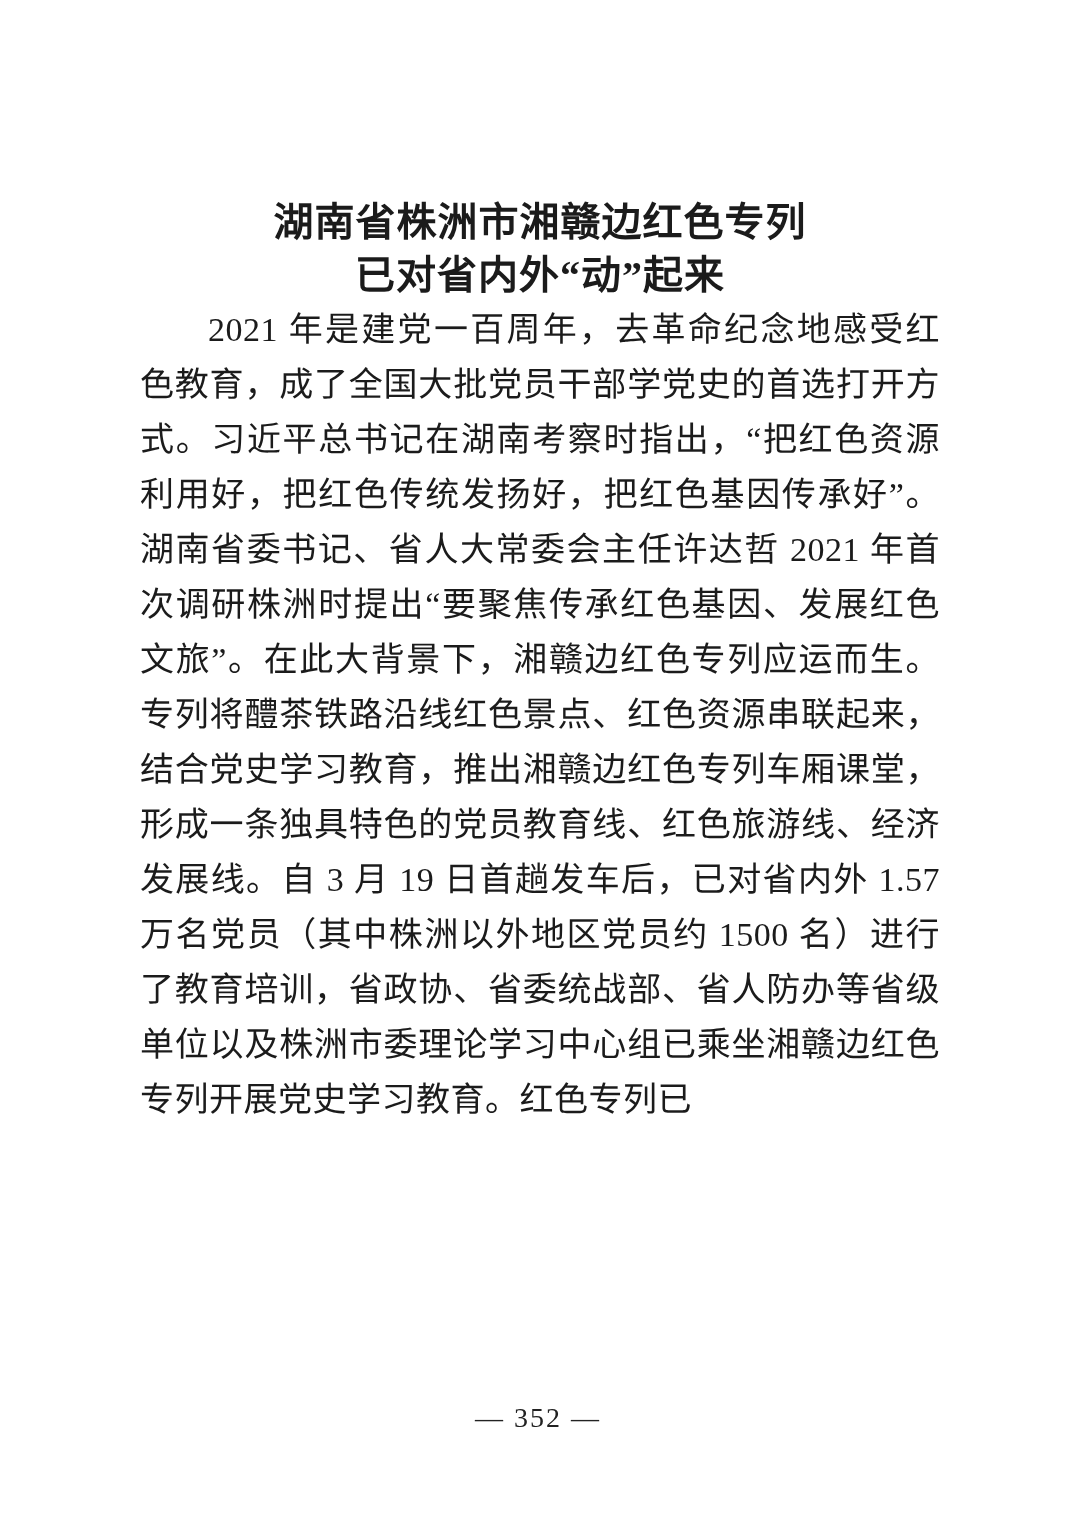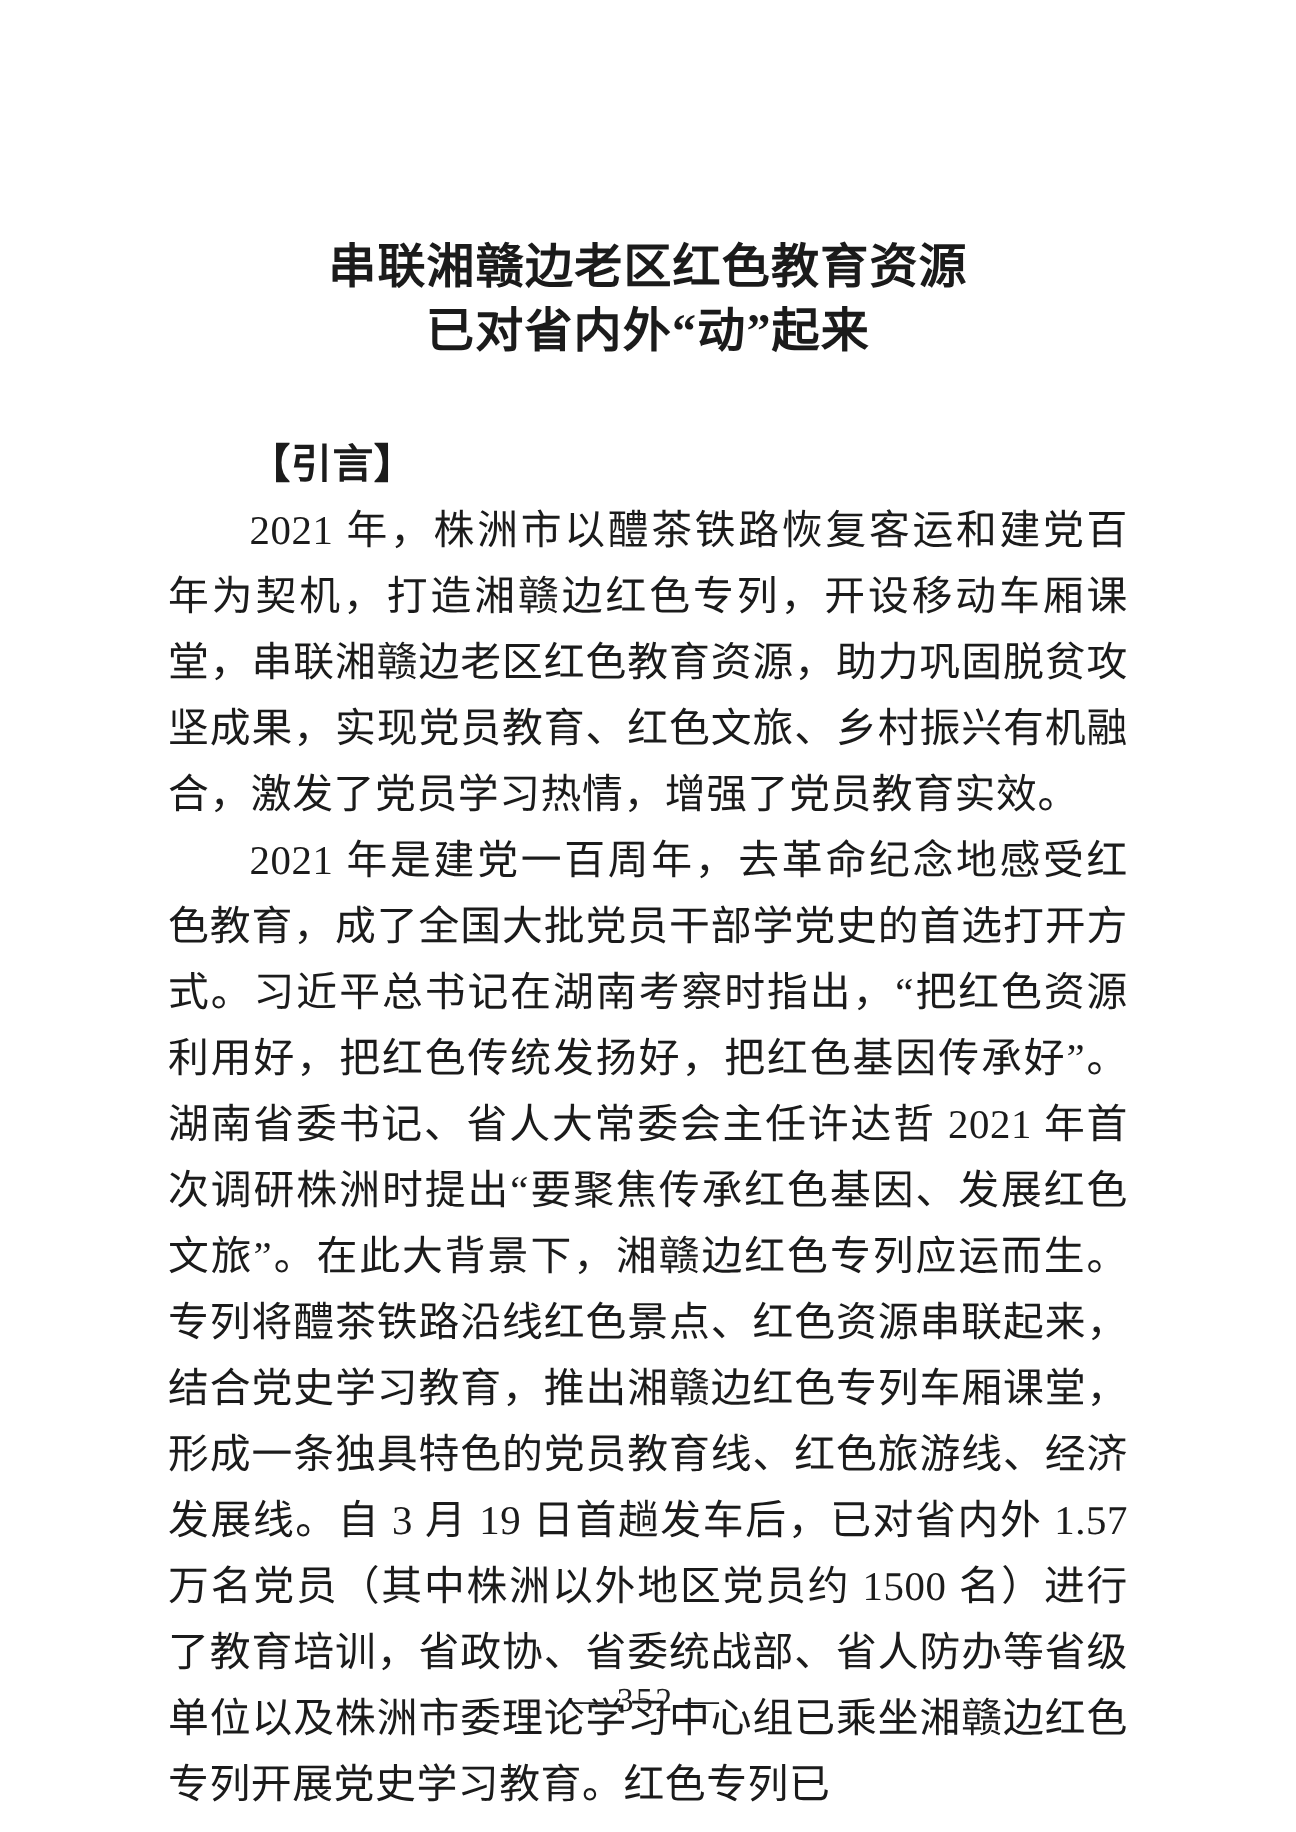--- a/index.html
+++ b/index.html
@@ -60,28 +60,24 @@
     letter-spacing: 2px;
   }
 </style>
 </head>
 <body>
 
 <div class="page">
   <div class="content">
 
     <header class="doc-title">
-      <div class="title-line">串联湘赣边老区红色教育资源</div>
+      <div class="title-line">湖南省株洲市湘赣边红色专列</div>
       <div class="title-line">已对省内外“动”起来</div>
     </header>
 
-    <section>
-      <h2 class="section-heading first">【引言】</h2>
-      <p class="body-para">2021 年，株洲市以醴茶铁路恢复客运和建党百年为契机，打造湘赣边红色专列，开设移动车厢课堂，串联湘赣边老区红色教育资源，助力巩固脱贫攻坚成果，实现党员教育、红色文旅、乡村振兴有机融合，激发了党员学习热情，增强了党员教育实效。</p>
-    </section>
 
     <section>
       <p class="body-para">2021 年是建党一百周年，去革命纪念地感受红色教育，成了全国大批党员干部学党史的首选打开方式。习近平总书记在湖南考察时指出，“把红色资源利用好，把红色传统发扬好，把红色基因传承好”。湖南省委书记、省人大常委会主任许达哲 2021 年首次调研株洲时提出“要聚焦传承红色基因、发展红色文旅”。在此大背景下，湘赣边红色专列应运而生。专列将醴茶铁路沿线红色景点、红色资源串联起来，结合党史学习教育，推出湘赣边红色专列车厢课堂，形成一条独具特色的党员教育线、红色旅游线、经济发展线。自 3 月 19 日首趟发车后，已对省内外 1.57 万名党员（其中株洲以外地区党员约 1500 名）进行了教育培训，省政协、省委统战部、省人防办等省级单位以及株洲市委理论学习中心组已乘坐湘赣边红色专列开展党史学习教育。红色专列已</p>
     </section>
 
   </div>
 
   <footer class="page-footer">
     <span>— 352 —</span>
   </footer>

